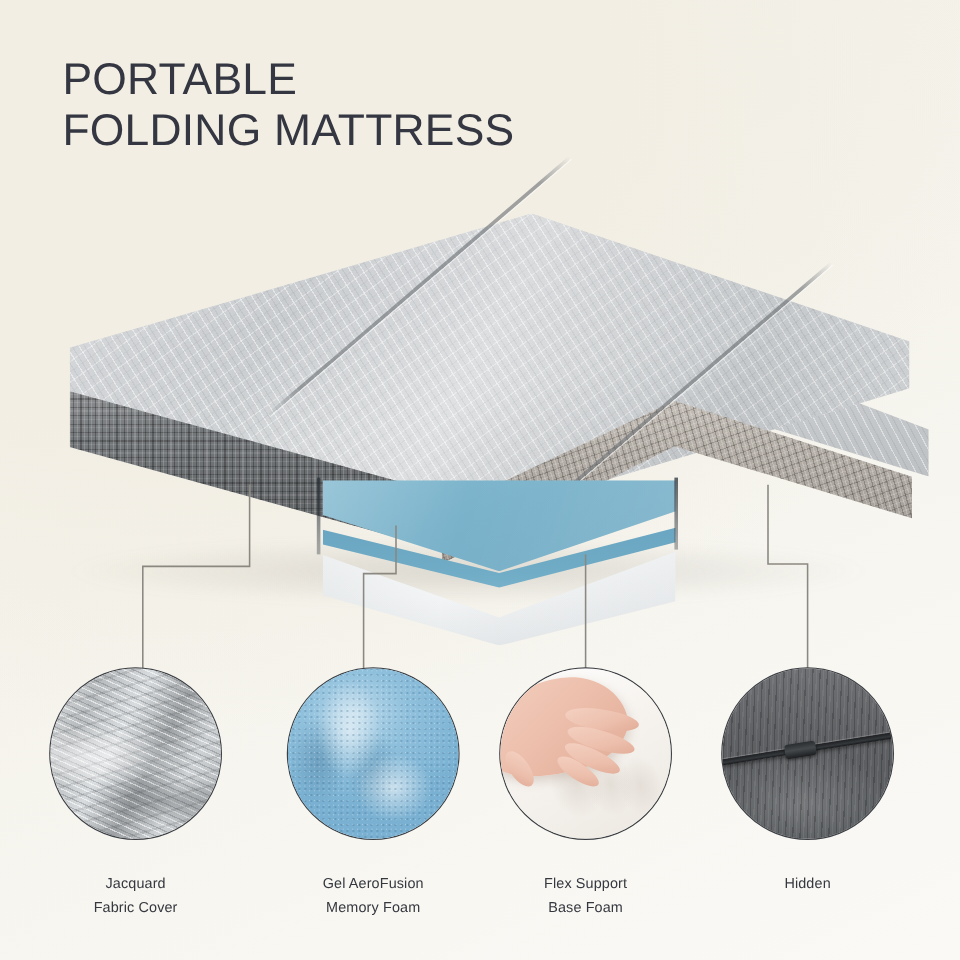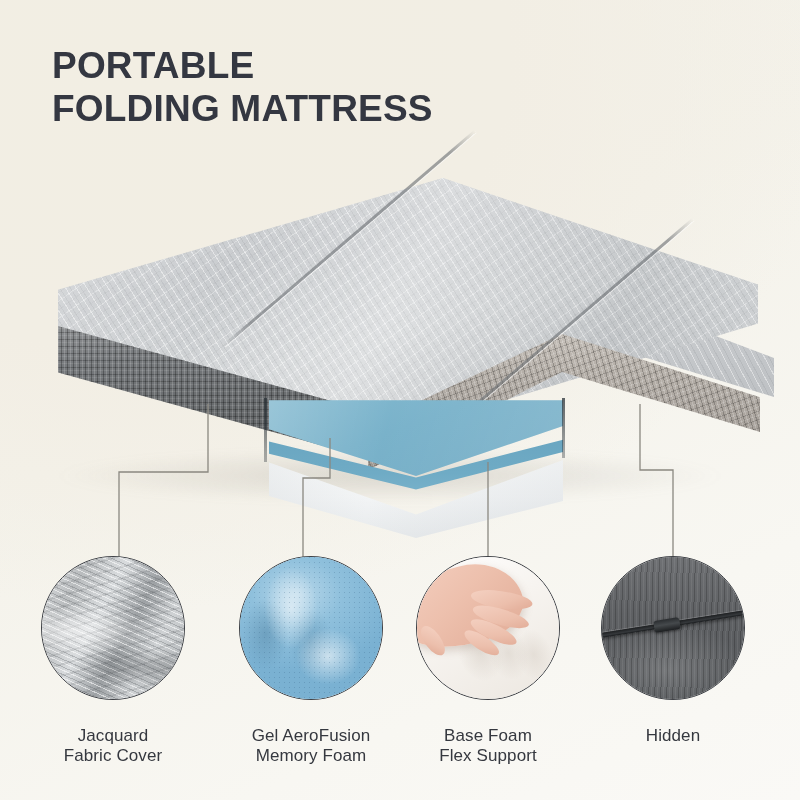--- a/index.html
+++ b/index.html
@@ -27,21 +27,21 @@
   
   .title-block {
     position: absolute;
     left: 52px;
     top: 44px;
     width: 520px;
     z-index: 30;
   }
   .title-line {
     font-size: 37px;
-    font-weight: 700;
+    font-weight: 400;
     letter-spacing: 0.2px;
     line-height: 43px;
     color: #343741;
     white-space: nowrap;
   }
 
   
   .product-stage {
     position: absolute;
     left: 0;
@@ -429,21 +429,21 @@
     width: 26px; height: 12px;
     background: linear-gradient(180deg, #2a2d30 0%, #45494c 45%, #1c1e20 100%);
     border-radius: 3px;
     transform: rotate(-9deg);
     box-shadow: 0 1px 3px rgba(0,0,0,0.5);
   }
 
   
   .caption {
     margin-top: 26px;
-    font-size: 17px;
+    font-size: 12px;
     line-height: 20px;
     color: #35383f;
     letter-spacing: 0.1px;
   }
 </style>
 </head>
 <body>
 
 <div class="poster">
 
@@ -510,22 +510,22 @@
           <div class="foam-impression"></div>
           <div class="hand-shape"></div>
           <div class="finger f1"></div>
           <div class="finger f2"></div>
           <div class="finger f3"></div>
           <div class="finger f4"></div>
           <div class="finger thumb"></div>
         </div>
       </div>
       <div class="caption">
+        <div>Flex Support</div>
         <div>Base Foam</div>
-        <div>Flex Support</div>
       </div>
     </div>
 
     <div class="detail-item i3">
       <div class="circle">
         <div class="tex-zip">
           <div class="zip-line"></div>
           <div class="zip-pull"></div>
         </div>
       </div>

